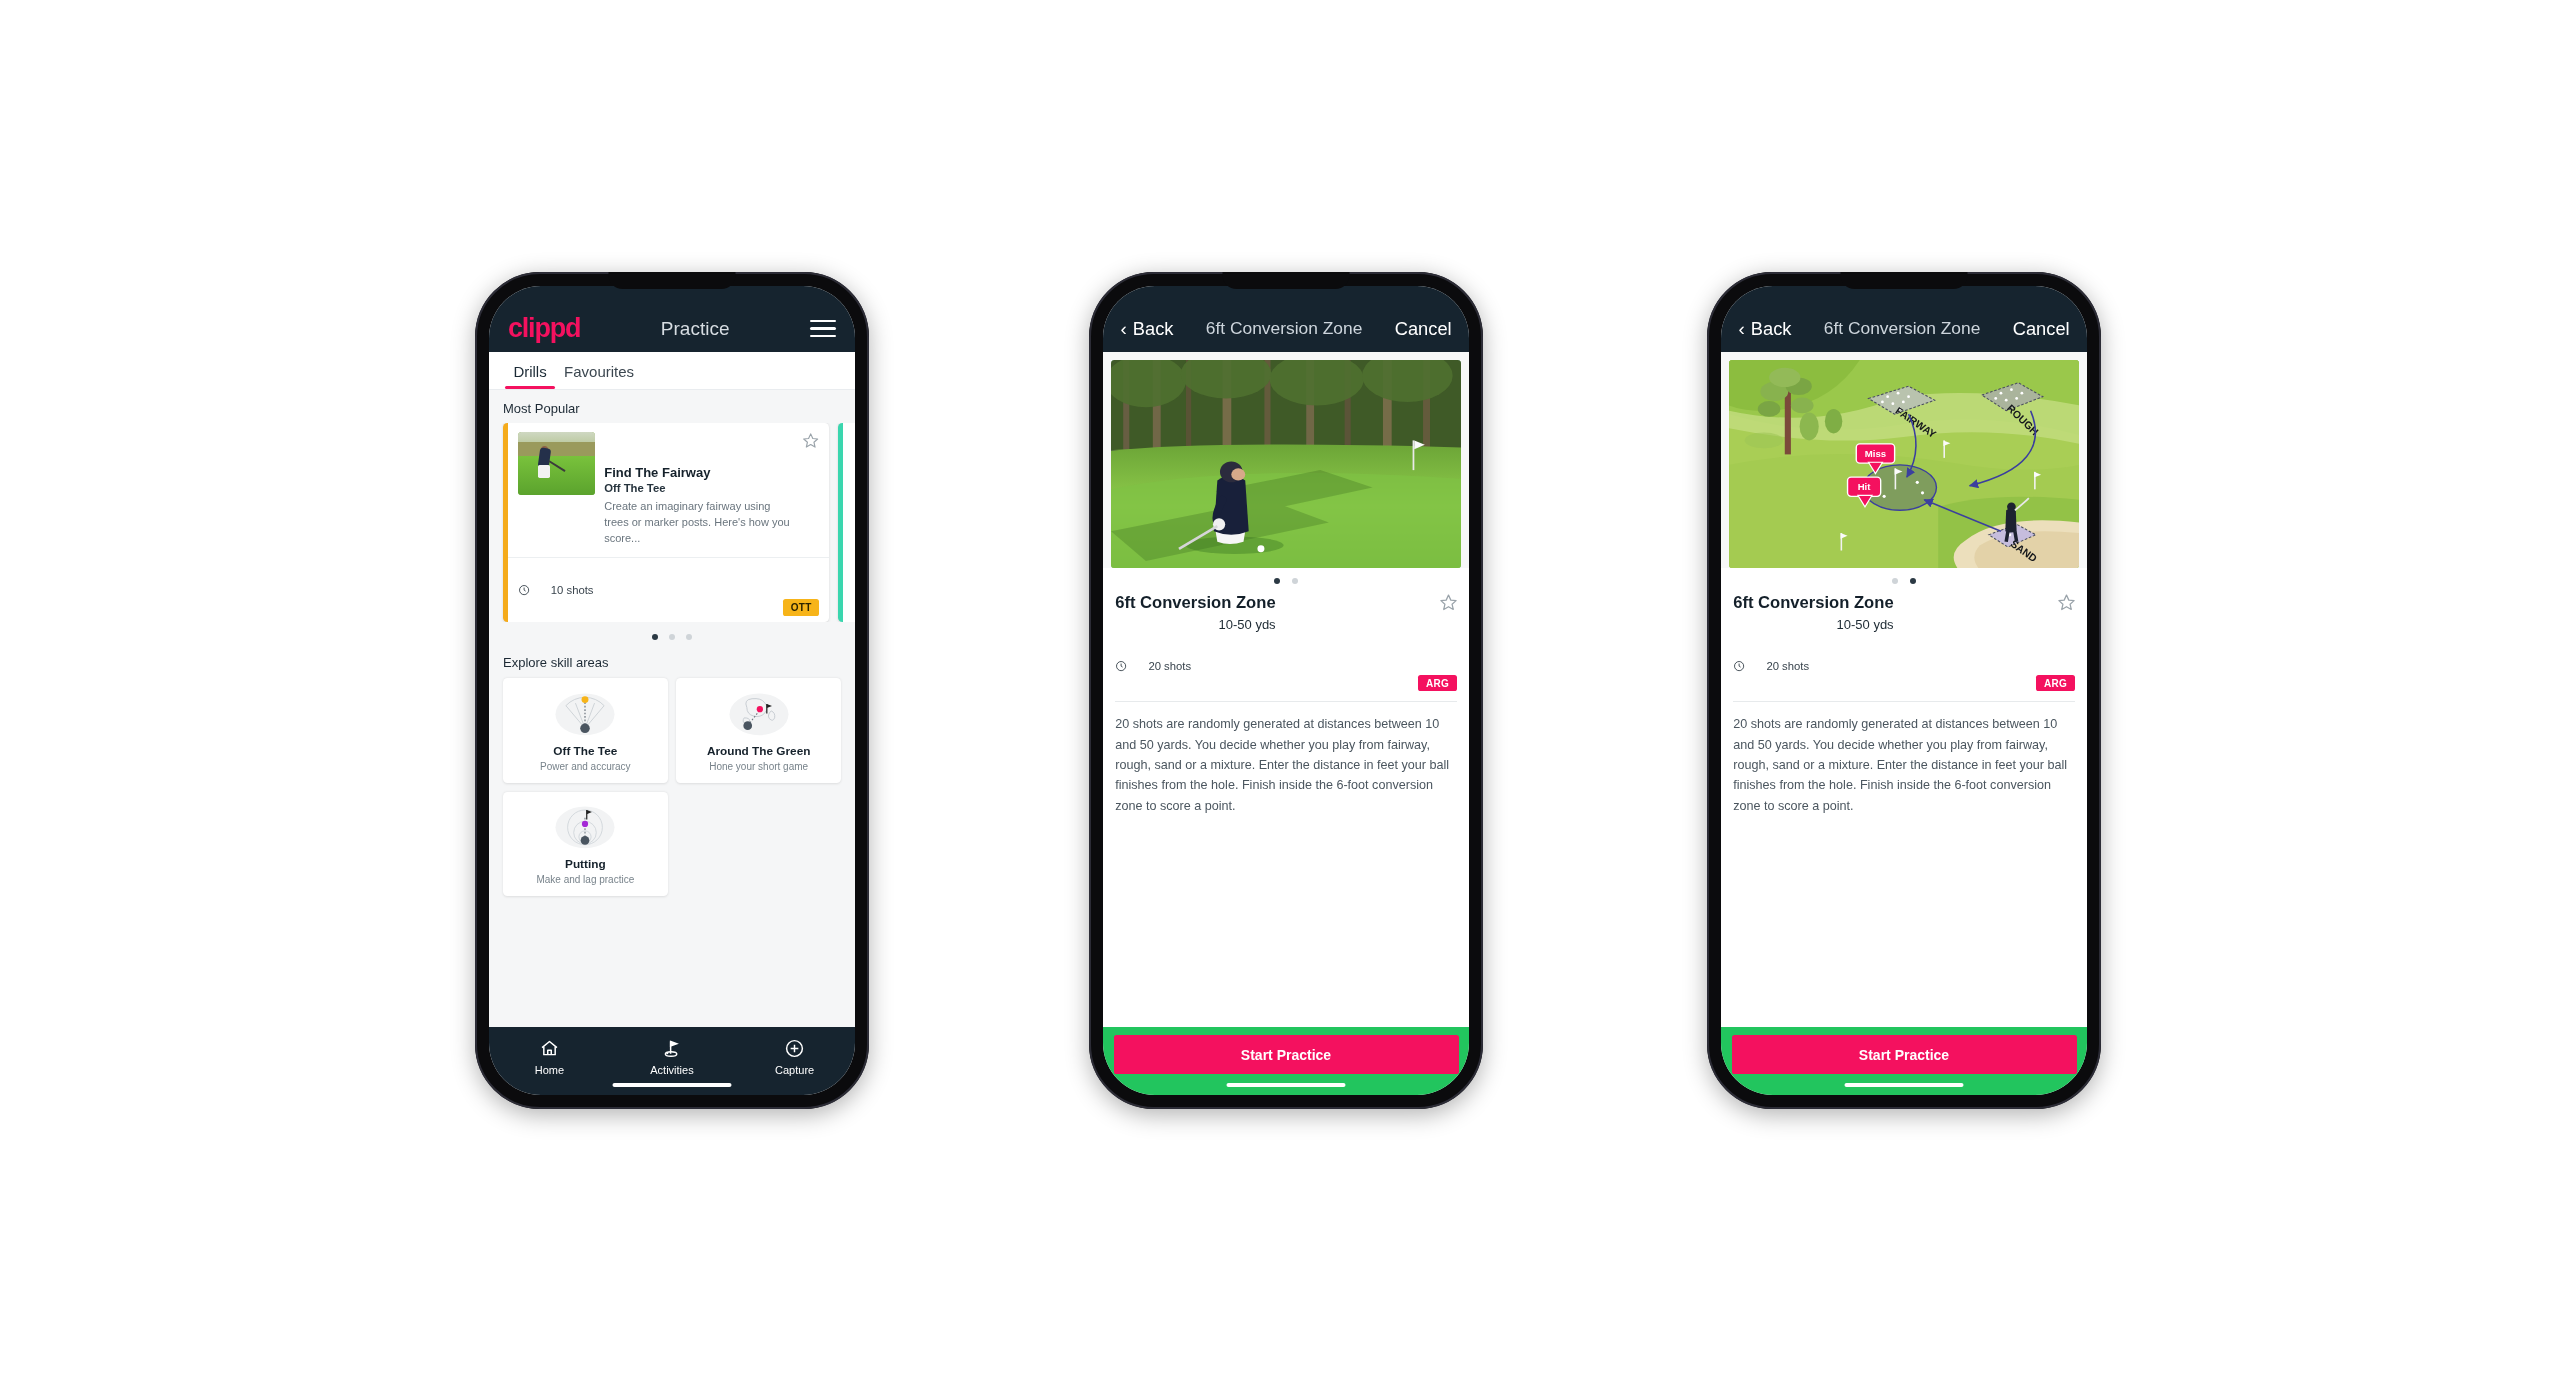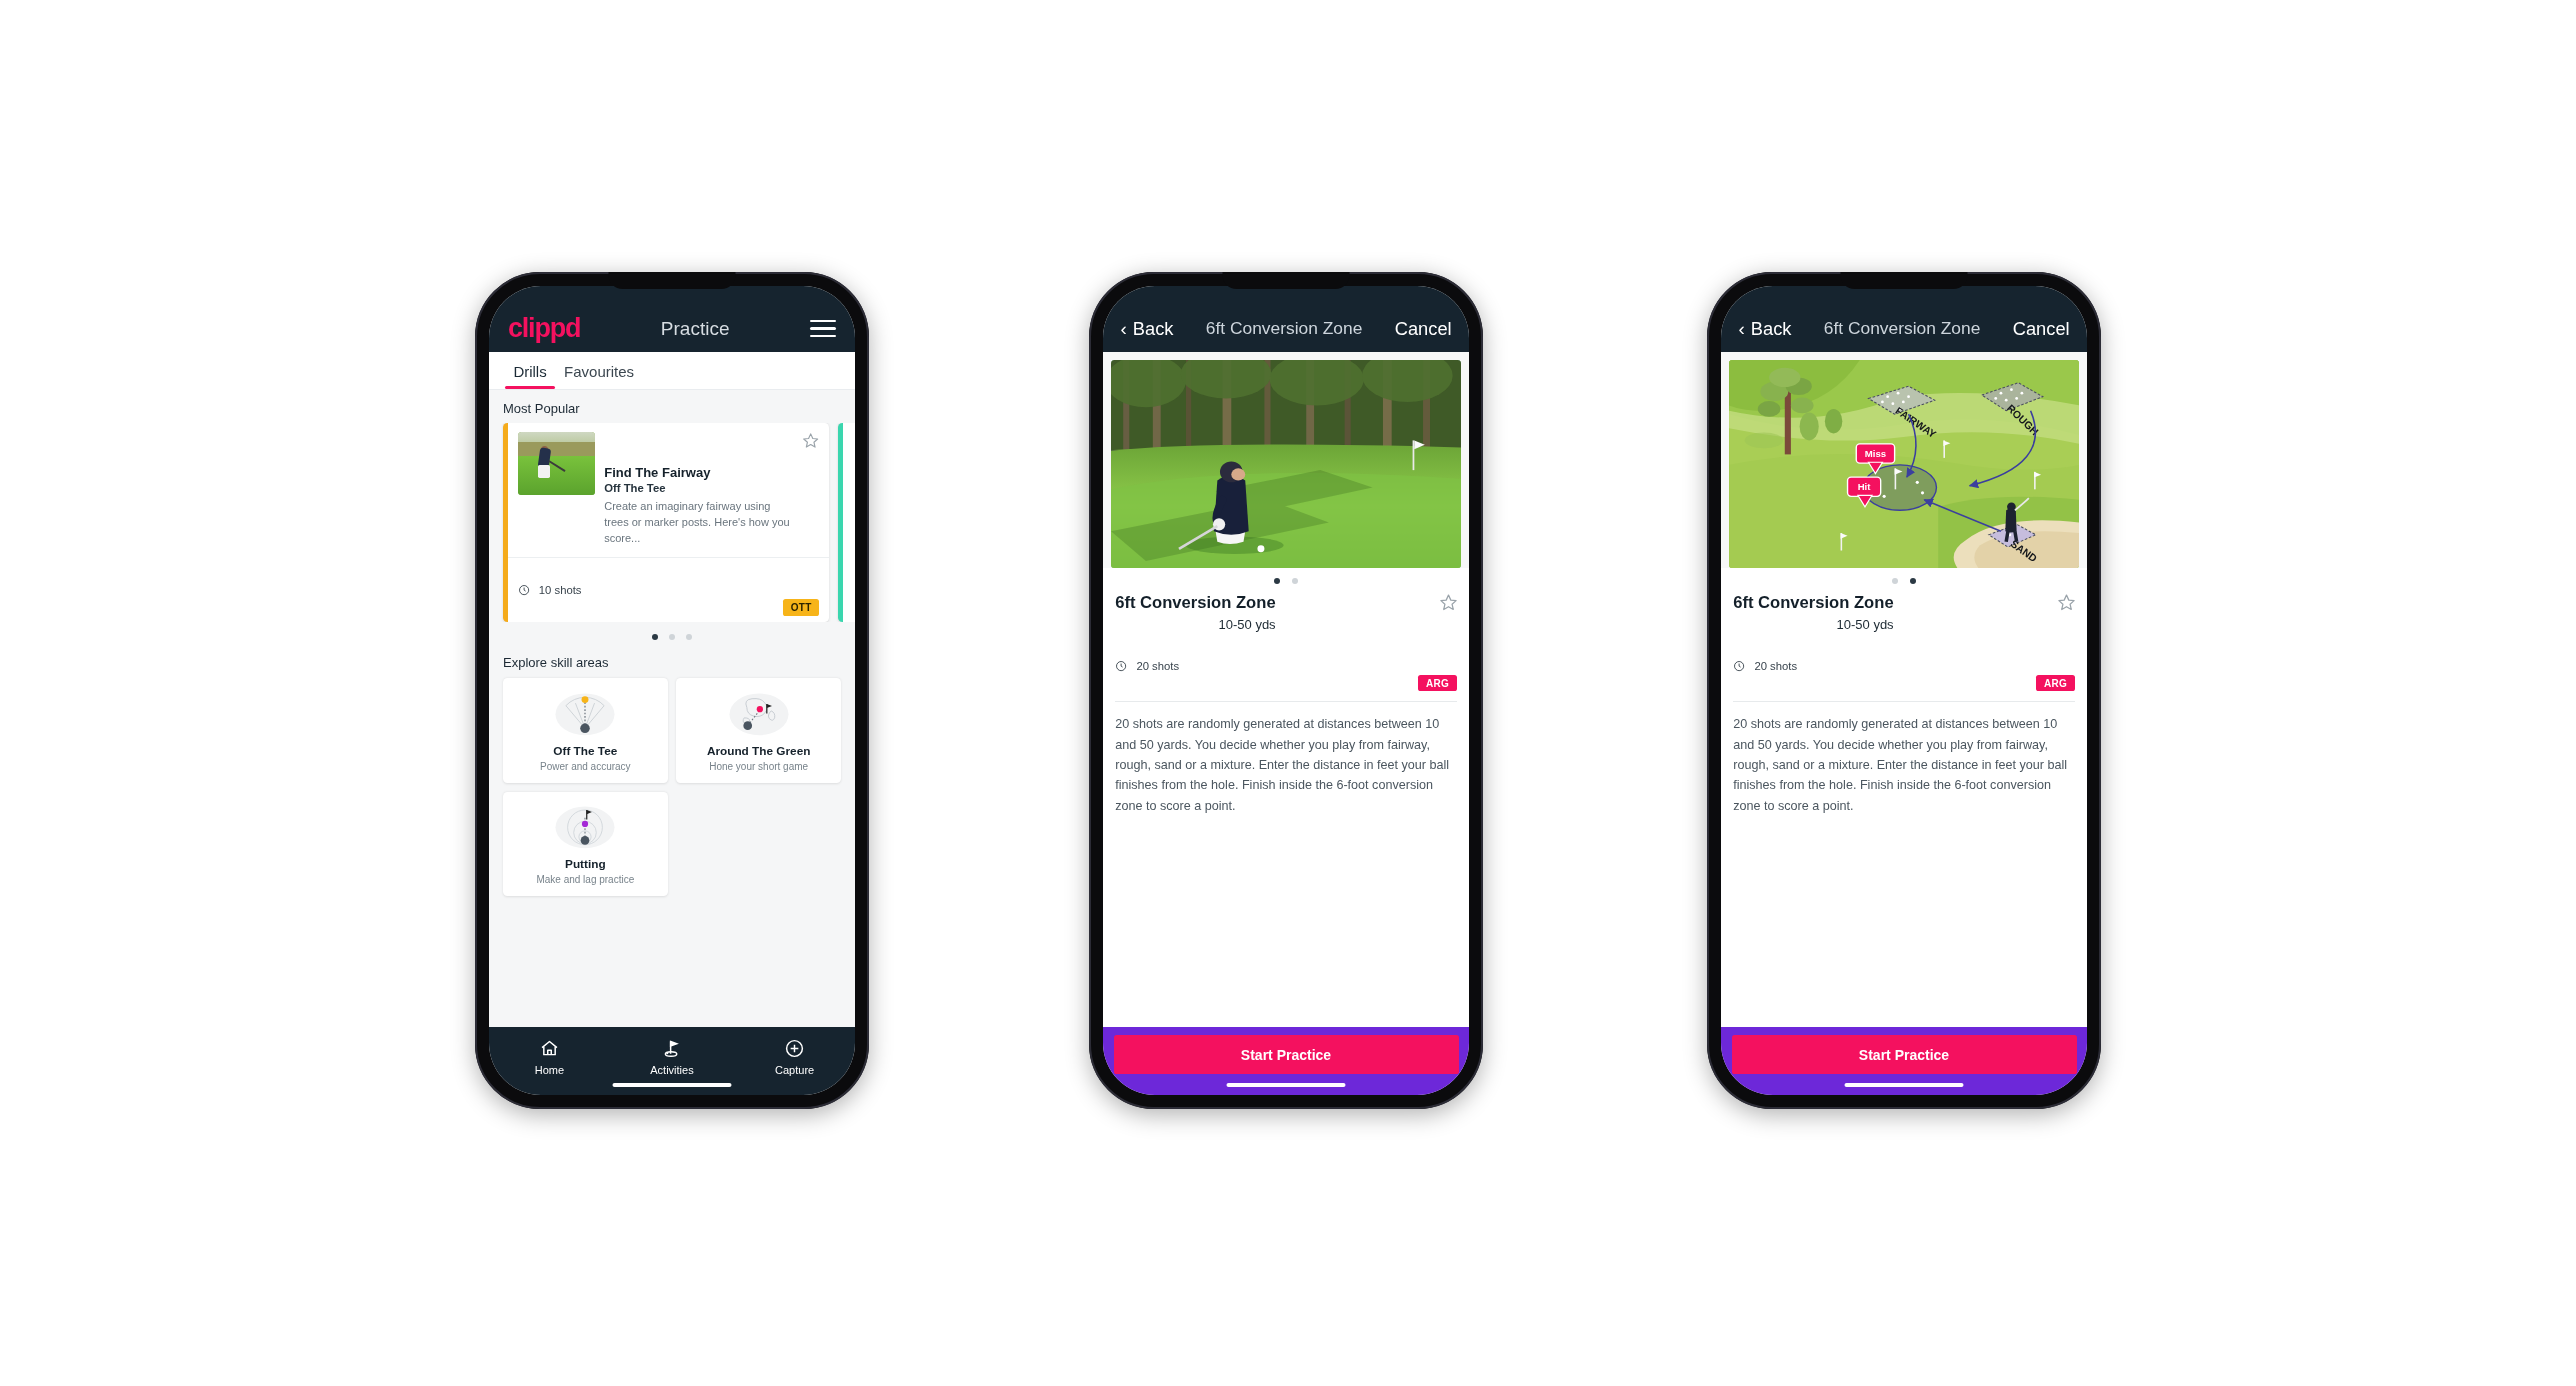--- a/index.html
+++ b/index.html
@@ -147,21 +147,21 @@
   .drill-meta { flex:1 1 auto; min-width:0;margin-top:33px; }
   .drill-title { font-size: 13px; font-weight:700; color:#15212b; }
   .drill-sub { font-size: 11.3px; font-weight:700; color:#26333d; margin-top: 1.7px;}
   .drill-desc { font-size: 11px; color:#6a757e; line-height: 1.45; margin-top: 5.2px; }
   .star { flex:0 0 auto; width: 17.4px; height:17.4px; color:#9aa3aa; }
   .drill-foot {
     border-top: 0.9px solid #eceff1;
     display:flex; align-items:center; justify-content:space-between;
     padding: 6.1px 9.6px 6.1px 9.6px;
   }
-  .shots { display:flex; align-items:center; gap:9px; font-size:11.3px; color:#39444d; }
+  .shots { display:flex; align-items:center; gap:21px; font-size:11.3px; color:#39444d; }
   .badge {
     font-size: 10px; font-weight:700; color:#2b2300;
     background:#f7b419; border-radius:2.6px; padding: 2.6px 7.8px;
     letter-spacing:0.3px;
     margin-top:35px;
   }
   .badge.arg { background:#f4115f; color:#ffffff; }
 
   .dots { display:flex; gap:10.5px; justify-content:center; padding: 12.2px 0 3.5px 0; }
   .dot { width:6.1px; height:6.1px; border-radius:50%; background:#cfd4d8; }
@@ -203,21 +203,21 @@
   .detail-dots { display:flex; gap:11.3px; justify-content:center; padding: 10.5px 0 7px 0; background:#ffffff;}
   .detail-head { background:#ffffff; padding: 1.7px 12.2px 0 12.2px; }
   .dt-row { display:flex; align-items:flex-start; justify-content:space-between; }
   .dt-title { font-size: 16.6px; font-weight:700; color:#14202a; }
   .dt-sub { font-size: 13px; color:#1d2a33; margin-top: 3.5px; text-align: right; }
   .dt-meta { display:flex; align-items:center; justify-content:space-between; margin-top: 8.7px; padding-bottom: 9.6px; border-bottom: 0.9px solid #e7eaec;}
   .dt-desc {
     background:#ffffff; padding: 12.2px 12.2px 0 12.2px;
     font-size: 12.6px; line-height: 1.62; color:#4b565f; flex:1 1 auto;
   }
-  .cta-wrap { background:#6d28d9; padding: 8.7px 10.5px 21px 10.5px; position:relative; flex:0 0 auto;}
+  .cta-wrap { background:#22c55e; padding: 8.7px 10.5px 21px 10.5px; position:relative; flex:0 0 auto;}
   .cta {
     display:block; width:100%; background:#f4115f; color:#ffffff;
     border:none; border-radius:2.6px; padding: 11.3px 0;
     font-size: 14px; font-weight:700; cursor:pointer;
     font-family: "Liberation Sans", sans-serif;
   }
   .cta-wrap .home-indicator { bottom:7.8px; }
 
   
   .course { position:absolute; inset:0; }

